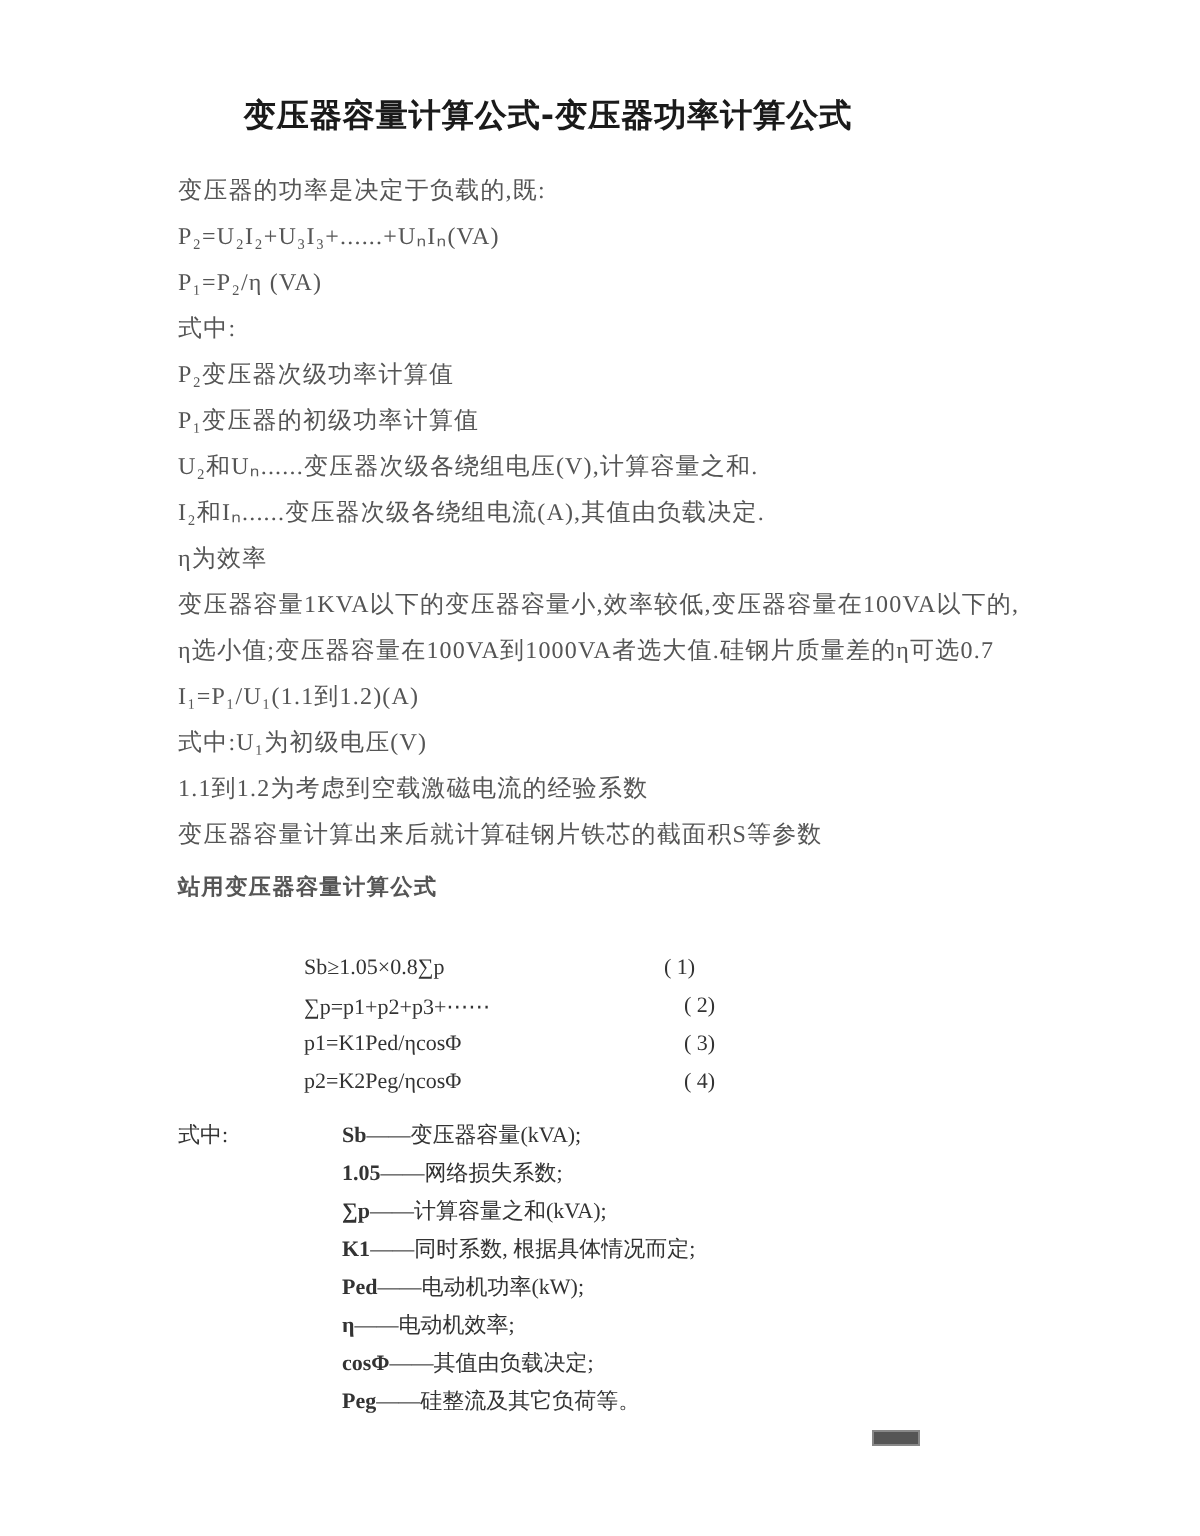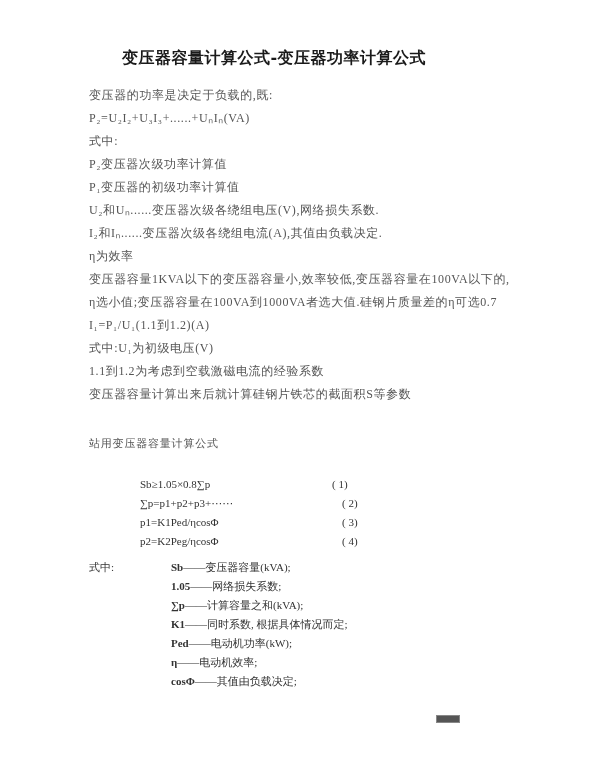--- a/index.html
+++ b/index.html
@@ -49,37 +49,38 @@
       letter-spacing: 0.6px;
     }
     .section-heading {
       position: absolute;
       left: 89px;
       top: 436px;
       font-size: 11px;
       color: #555555;
       letter-spacing: 0.8px;
       font-family: "DejaVu Sans", "Liberation Sans", sans-serif;
+      font-weight: bold;
     }
     .formula-block {
       position: absolute;
       left: 140px;
       top: 478px;
       width: 320px;
     }
     .formula-row {
       position: relative;
       height: 19px;
       font-size: 11px;
       color: #333333;
       font-family: "Liberation Serif", "DejaVu Serif", serif;
     }
     .formula-row .expr {
       position: absolute;
-      left: 0;
+      left: 12px;
       top: 0;
       white-space: nowrap;
     }
     .formula-row .num {
       position: absolute;
       top: 0;
       white-space: nowrap;
     }
     .defs {
       position: absolute;
@@ -119,24 +120,25 @@
 </head>
 <body>
 
 <div class="page">
 
   <div class="title">变压器容量计算公式-变压器功率计算公式</div>
 
   <div class="body-lines">
     <div class="line">变压器的功率是决定于负载的,既:</div>
     <div class="line">P₂=U₂I₂+U₃I₃+......+UₙIₙ(VA)</div>
+    <div class="line">P₁=P₂/η (VA)</div>
     <div class="line">式中:</div>
     <div class="line">P₂变压器次级功率计算值</div>
     <div class="line">P₁变压器的初级功率计算值</div>
-    <div class="line">U₂和Uₙ......变压器次级各绕组电压(V),网络损失系数.</div>
+    <div class="line">U₂和Uₙ......变压器次级各绕组电压(V),计算容量之和.</div>
     <div class="line">I₂和Iₙ......变压器次级各绕组电流(A),其值由负载决定.</div>
     <div class="line">η为效率</div>
     <div class="line">变压器容量1KVA以下的变压器容量小,效率较低,变压器容量在100VA以下的,</div>
     <div class="line">η选小值;变压器容量在100VA到1000VA者选大值.硅钢片质量差的η可选0.7</div>
     <div class="line">I₁=P₁/U₁(1.1到1.2)(A)</div>
     <div class="line">式中:U₁为初级电压(V)</div>
     <div class="line">1.1到1.2为考虑到空载激磁电流的经验系数</div>
     <div class="line">变压器容量计算出来后就计算硅钢片铁芯的截面积S等参数</div>
   </div>
 
@@ -177,16 +179,19 @@
     </div>
     <div class="def-row">
       <span class="content"><span class="sym">Ped</span><span>——电动机功率(kW);</span></span>
     </div>
     <div class="def-row">
       <span class="content"><span class="sym">η</span><span>——电动机效率;</span></span>
     </div>
     <div class="def-row">
       <span class="content"><span class="sym">cosΦ</span><span>——其值由负载决定;</span></span>
     </div>
+    <div class="def-row">
+      <span class="content"><span class="sym">Peg</span><span>——硅整流及其它负荷等。</span></span>
+    </div>
   </div>
 
   <div class="watermark"></div>
 </div>
 
 </body></html>

